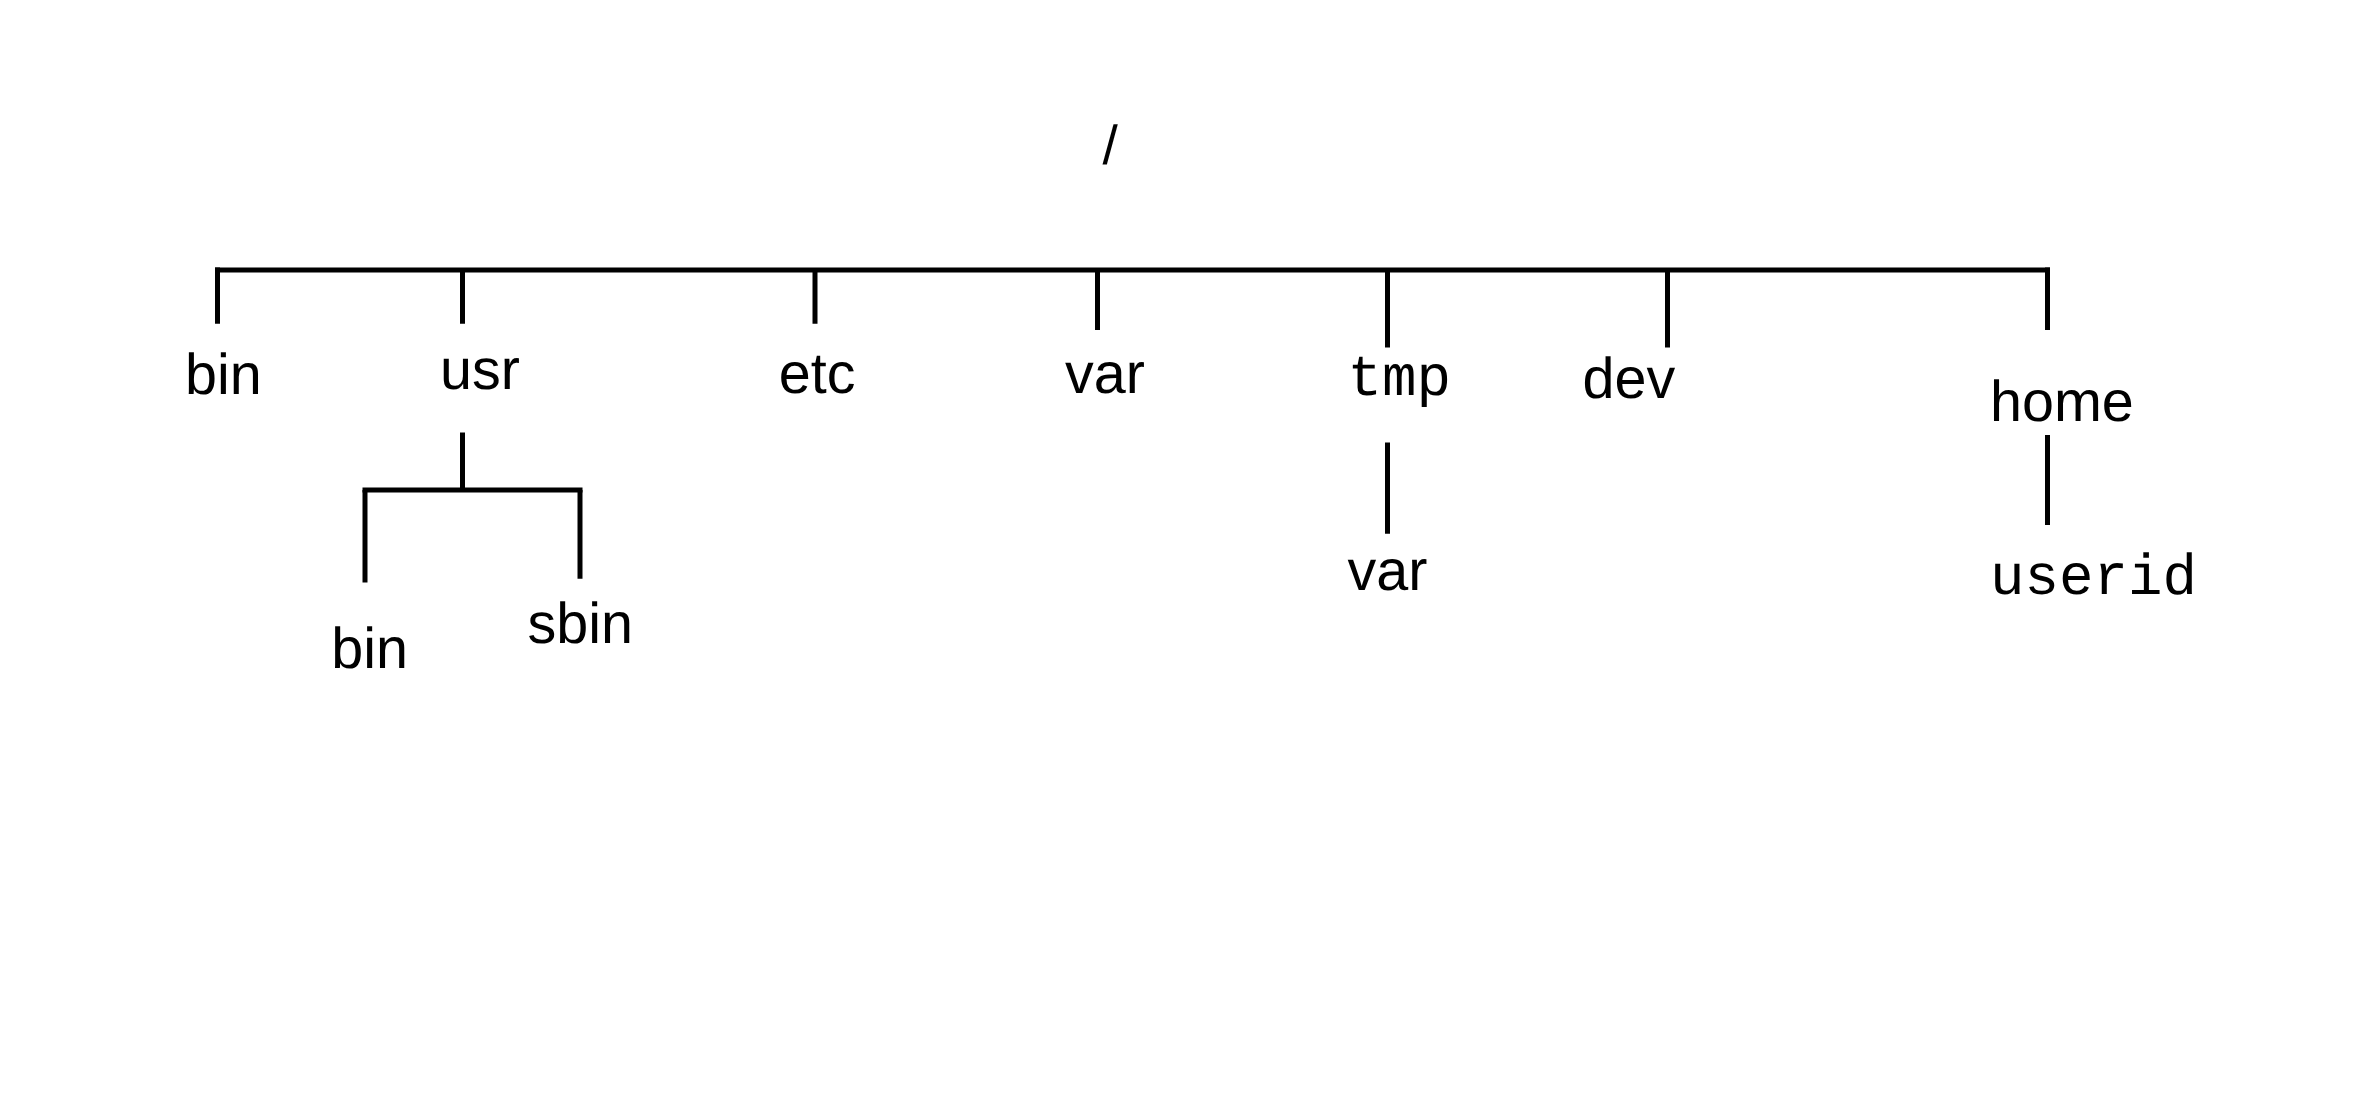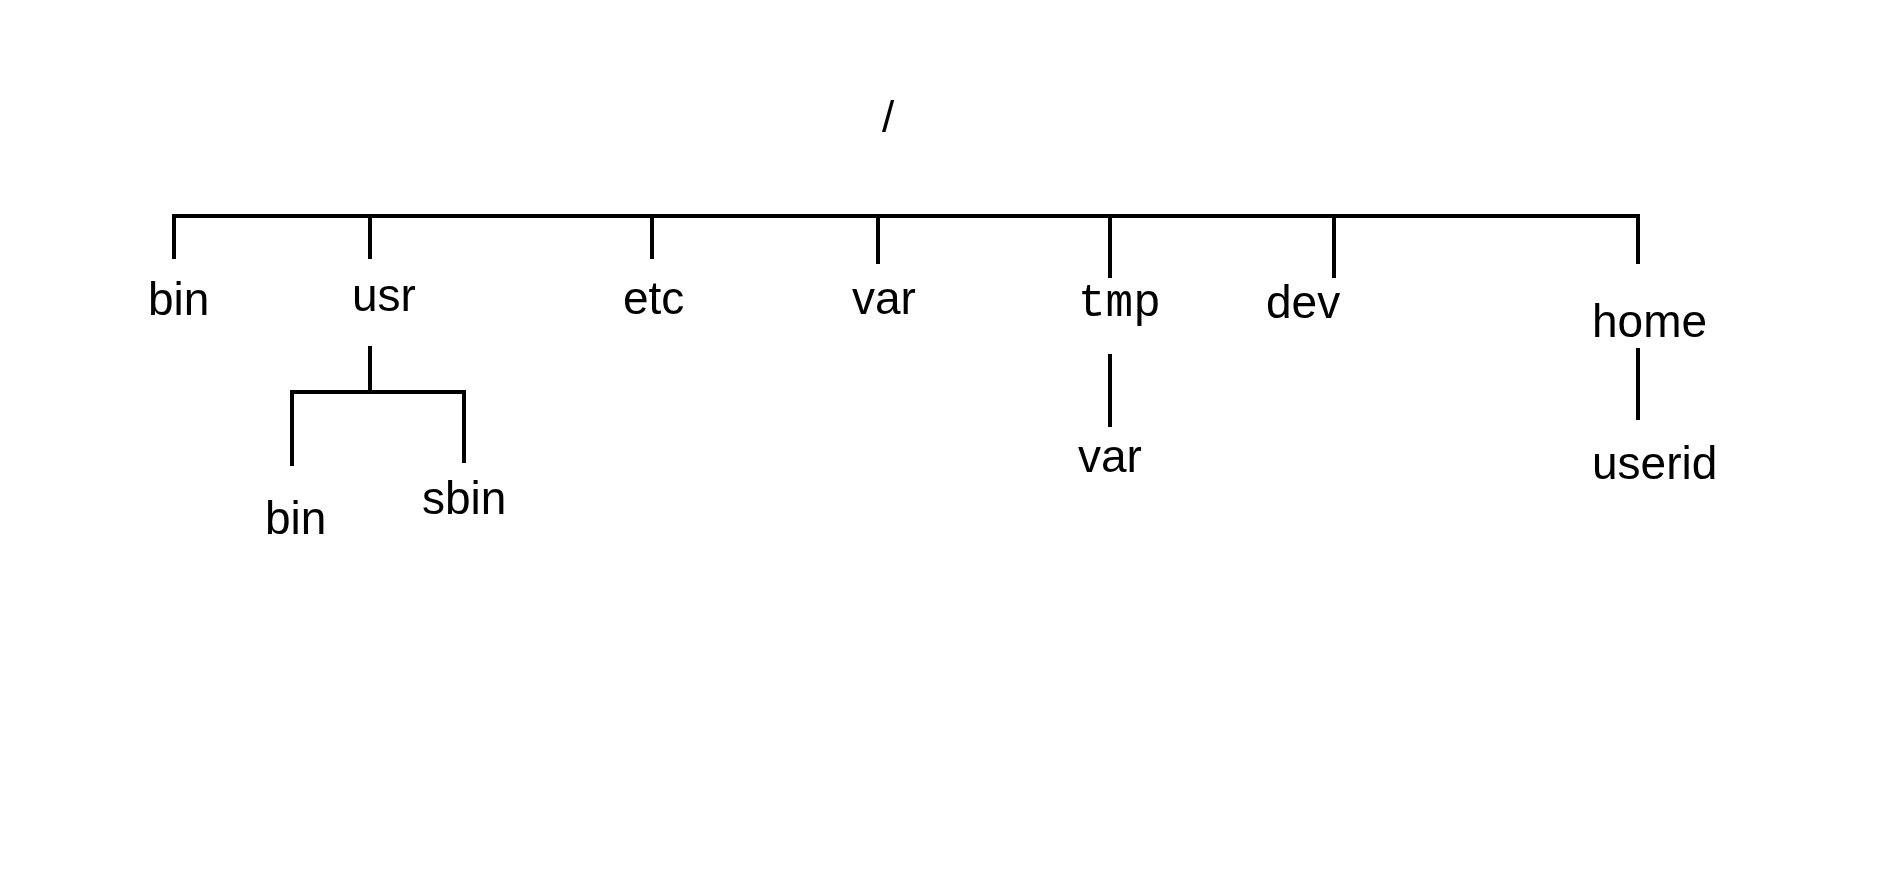--- a/index.html
+++ b/index.html
@@ -52,15 +52,15 @@
   <div class="label" style="left:352px; top:275px;">usr</div>
   <div class="label" style="left:623px; top:278px;">etc</div>
   <div class="label" style="left:852px; top:278px;">var</div>
   <div class="label" style="left:1078px; top:284px;font-family:Liberation Mono, monospace;">tmp</div>
   <div class="label" style="left:1266px; top:282px;">dev</div>
   <div class="label" style="left:1592px; top:284px;margin-top:17px;">home</div>
 
   <div class="label" style="left:265px; top:498px;">bin</div>
   <div class="label" style="left:422px; top:478px;">sbin</div>
   <div class="label" style="left:1078px; top:436px;">var</div>
-  <div class="label" style="left:1592px; top:443px;">userid</div>
+  <div class="label" style="left:1592px; top:443px;font-family:Liberation Mono, monospace;">userid</div>
 
 </div>
 
 </body></html>

